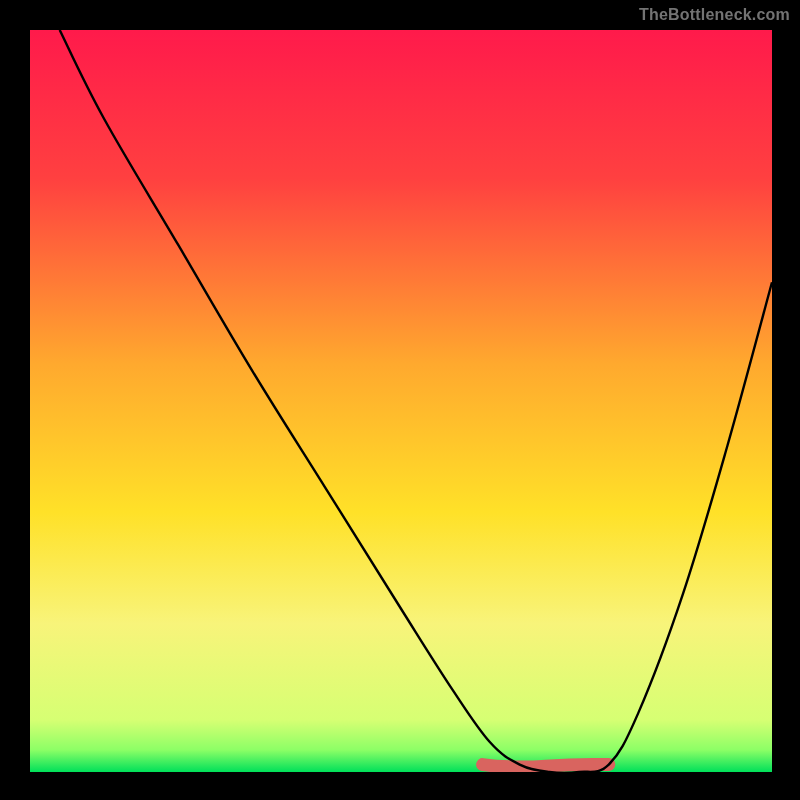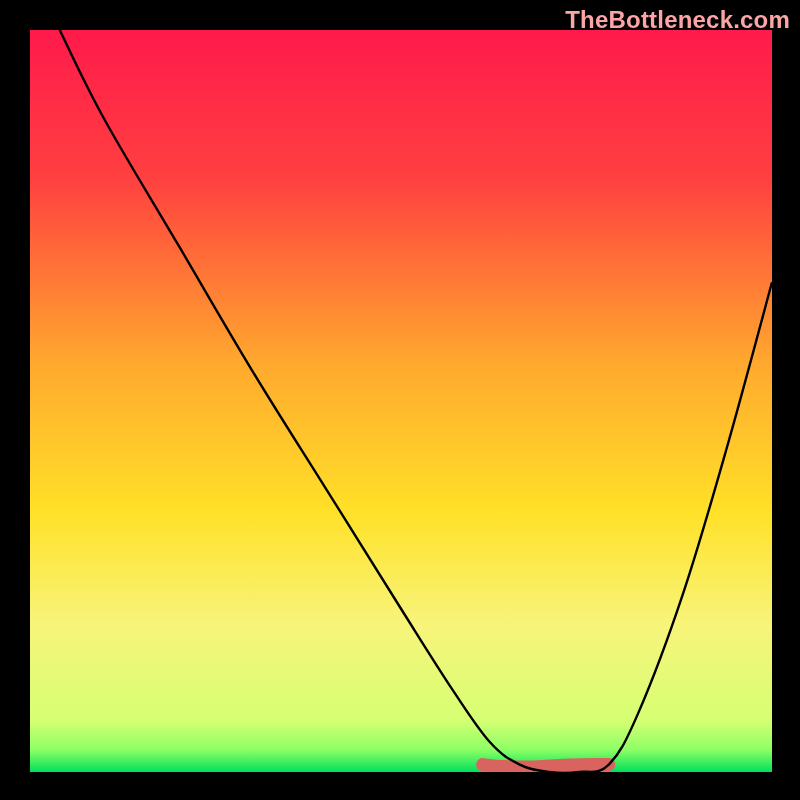--- a/index.html
+++ b/index.html
@@ -24,23 +24,23 @@
     top: 30px;
     width: 742px;
     height: 742px;
     overflow: hidden;
   }
   .watermark {
     position: absolute;
     top: 6px;
     right: 10px;
     font-family: Arial, Helvetica, sans-serif;
-    font-size: 24px;
+    font-size: 16px;
     font-weight: 600;
-    color: #fca5a5;
+    color: #737373;
     letter-spacing: 0.2px;
     user-select: none;
   }
   svg { display: block; }
 </style>
 </head>
 <body>
 
 <div class="frame">
 

